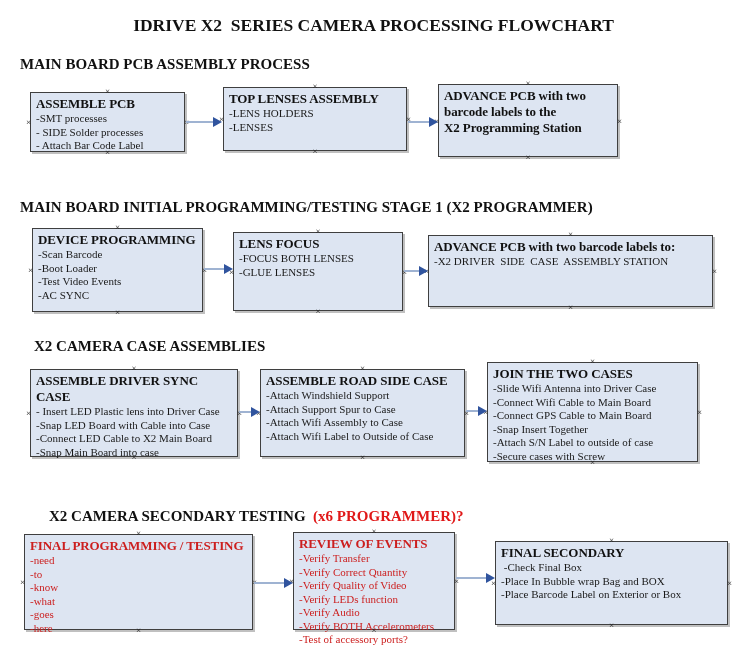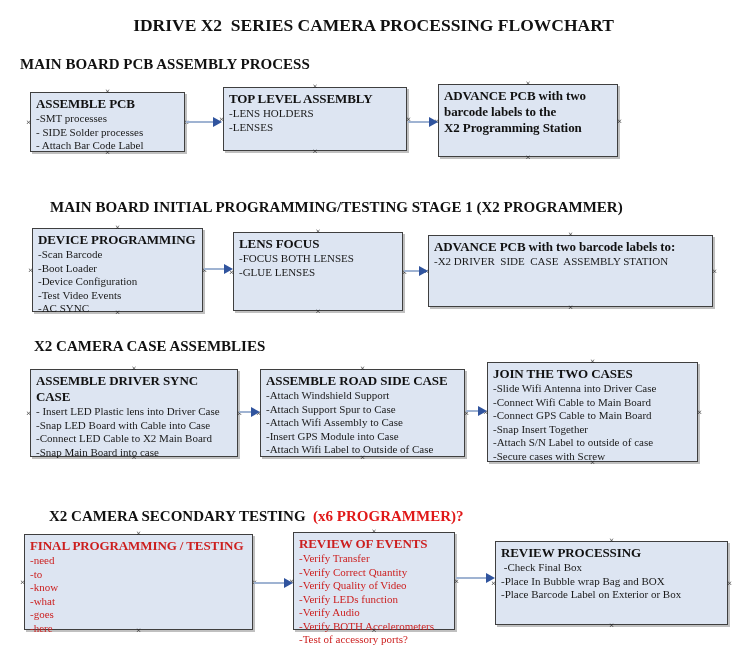--- a/index.html
+++ b/index.html
@@ -64,21 +64,21 @@
     <div class="box-item">-SMT processes</div>
     <div class="box-item">- SIDE Solder processes</div>
     <div class="box-item">- Attach Bar Code Label</div>
   <span class="cp cp-top">×</span>
       <span class="cp cp-right">×</span>
       <span class="cp cp-bottom">×</span>
       <span class="cp cp-left">×</span>
     </div>
 
   <div class="fc-box" style="left:223px; top:87px; width:184px; height:64px;">
-    <div class="box-title">TOP LEVEL ASSEMBLY</div>
+    <div class="box-title">TOP LENSES ASSEMBLY</div>
     <div class="box-item">-LENS HOLDERS</div>
     <div class="box-item">-LENSES</div>
   <span class="cp cp-top">×</span>
       <span class="cp cp-right">×</span>
       <span class="cp cp-bottom">×</span>
       <span class="cp cp-left">×</span>
     </div>
 
   <div class="fc-box" style="left:438px; top:84px; width:180px; height:73px;">
     <div class="box-title">ADVANCE PCB with two
@@ -92,27 +92,26 @@
 
   <div class="arrow" style="left:186px; top:117px; width:36px;">
       <div class="line"></div>
       <div class="head"></div>
     </div>
   <div class="arrow" style="left:408px; top:117px; width:30px;">
       <div class="line"></div>
       <div class="head"></div>
     </div>
 
-  <div class="sec-heading" style="left:20px; top:199px;margin-left:30px;">MAIN BOARD INITIAL PROGRAMMING/TESTING STAGE 1 (X2 PROGRAMMER)</div>
+  <div class="sec-heading" style="left:20px; top:199px;">MAIN BOARD INITIAL PROGRAMMING/TESTING STAGE 1 (X2 PROGRAMMER)</div>
 
   <div class="fc-box" style="left:32px; top:228px; width:171px; height:84px;">
     <div class="box-title">DEVICE PROGRAMMING</div>
     <div class="box-item">-Scan Barcode</div>
     <div class="box-item">-Boot Loader</div>
-    <div class="box-item">-Device Configuration</div>
     <div class="box-item">-Test Video Events</div>
     <div class="box-item">-AC SYNC</div>
   <span class="cp cp-top">×</span>
       <span class="cp cp-right">×</span>
       <span class="cp cp-bottom">×</span>
       <span class="cp cp-left">×</span>
     </div>
 
   <div class="fc-box" style="left:233px; top:232px; width:170px; height:79px;">
     <div class="box-title">LENS FOCUS</div>
@@ -154,21 +153,20 @@
       <span class="cp cp-right">×</span>
       <span class="cp cp-bottom">×</span>
       <span class="cp cp-left">×</span>
     </div>
 
   <div class="fc-box" style="left:260px; top:369px; width:205px; height:88px;">
     <div class="box-title">ASSEMBLE ROAD SIDE CASE</div>
     <div class="box-item">-Attach Windshield Support</div>
     <div class="box-item">-Attach Support Spur to Case</div>
     <div class="box-item">-Attach Wifi Assembly to Case</div>
-    <div class="box-item">-Insert GPS Module into Case</div>
     <div class="box-item">-Attach Wifi Label to Outside of Case</div>
   <span class="cp cp-top">×</span>
       <span class="cp cp-right">×</span>
       <span class="cp cp-bottom">×</span>
       <span class="cp cp-left">×</span>
     </div>
 
   <div class="fc-box" style="left:487px; top:362px; width:211px; height:100px;">
     <div class="box-title">JOIN THE TWO CASES</div>
     <div class="box-item">-Slide Wifi Antenna into Driver Case</div>
@@ -219,21 +217,21 @@
     <div class="box-item">-Verify Audio</div>
     <div class="box-item">-Verify BOTH Accelerometers</div>
     <div class="box-item">-Test of accessory ports?</div>
   <span class="cp cp-top">×</span>
       <span class="cp cp-right">×</span>
       <span class="cp cp-bottom">×</span>
       <span class="cp cp-left">×</span>
     </div>
 
   <div class="fc-box" style="left:495px; top:541px; width:233px; height:84px;">
-    <div class="box-title">REVIEW PROCESSING</div>
+    <div class="box-title">FINAL SECONDARY</div>
     <div class="box-item"> -Check Final Box</div>
     <div class="box-item">-Place In Bubble wrap Bag and BOX</div>
     <div class="box-item">-Place Barcode Label on Exterior or Box</div>
   <span class="cp cp-top">×</span>
       <span class="cp cp-right">×</span>
       <span class="cp cp-bottom">×</span>
       <span class="cp cp-left">×</span>
     </div>
 
   <div class="arrow" style="left:254px; top:578px; width:39px;">

